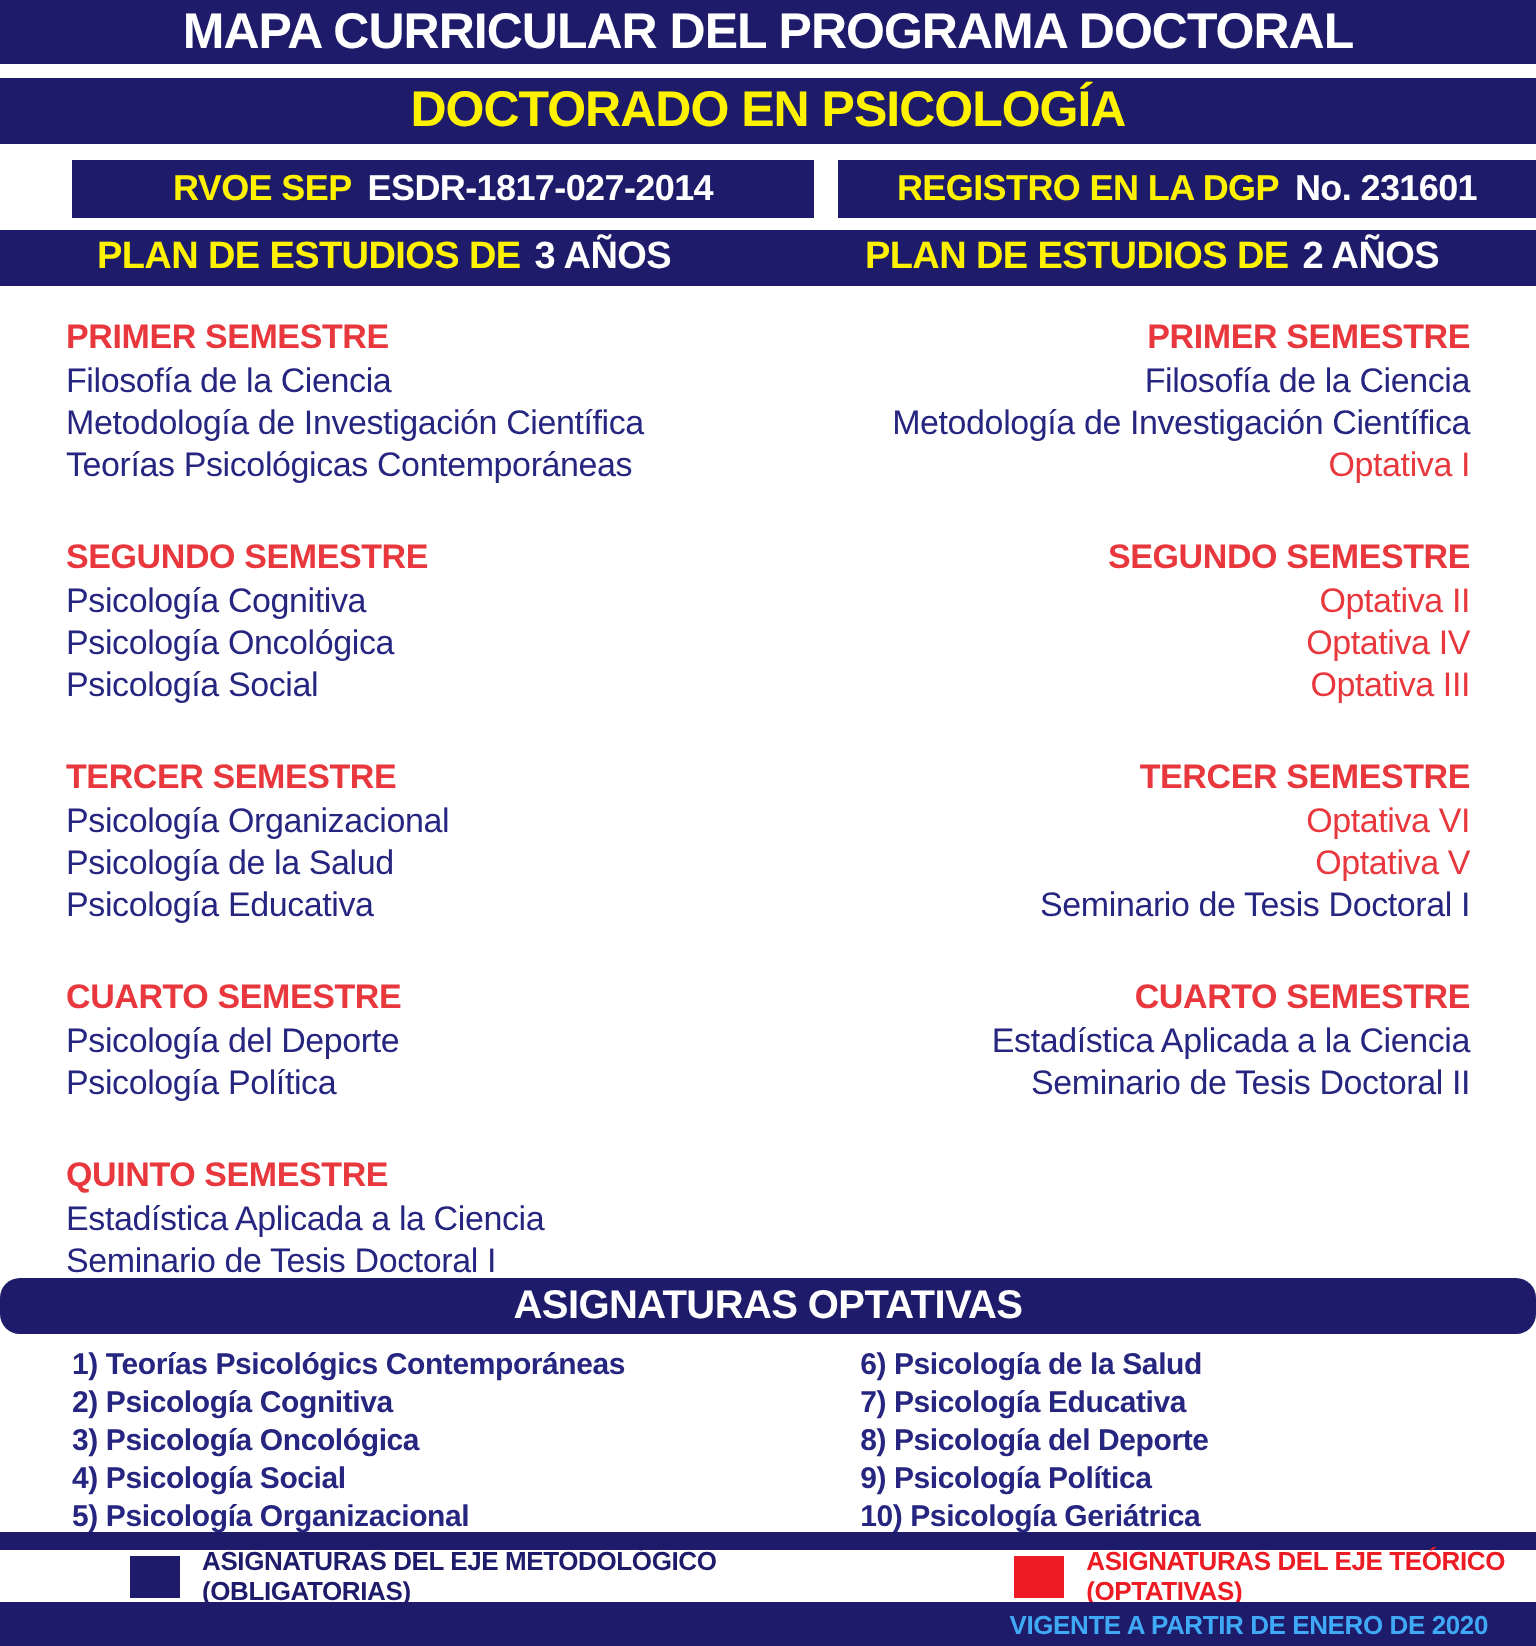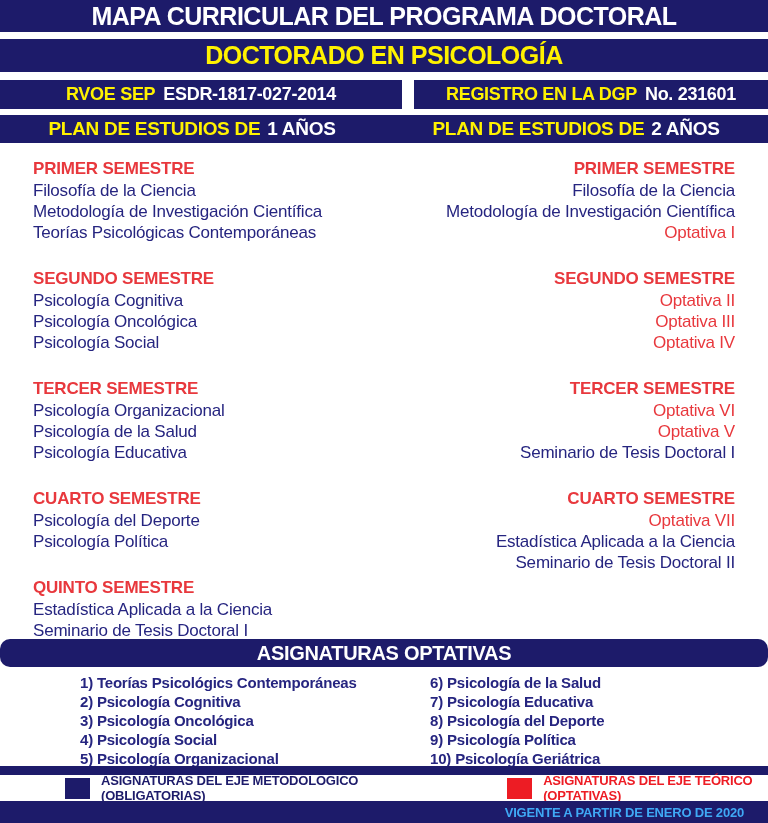--- a/index.html
+++ b/index.html
@@ -12,21 +12,21 @@
 
   .title-bar { height:32px; display:flex; align-items:center; justify-content:center; flex:none; }
   .title-bar span { color:#ffffff; font-weight:bold; font-size:25px; letter-spacing:-0.5px; }
 
   .subtitle-bar { height:33px; display:flex; align-items:center; justify-content:center; flex:none; }
   .subtitle-bar span { color:#fff200; font-weight:bold; font-size:25px; letter-spacing:-0.5px; }
 
   .reg-row { height:29px; display:flex; flex:none; background:#fff; }
   .reg-box { background:#1d1b6a; display:flex; align-items:center; justify-content:center; gap:8px;
              font-weight:bold; font-size:18px; letter-spacing:-0.3px; }
-  .reg-box.left  { width:402px; }
+  .reg-box.left  { width:371px;margin-left:36px; }
   .reg-gap { width:12px; background:#fff; }
   .reg-box.right { flex:1; }
   .lbl-yellow { color:#fff200; }
   .lbl-white  { color:#ffffff; }
 
   .plan-bar { height:28px; display:flex; flex:none; }
   .plan-half { width:50%; display:flex; align-items:center; justify-content:center; gap:7px;
                font-weight:bold; font-size:19px; letter-spacing:-0.3px; }
 
   .content { flex:none; height:496px; background:#fff; display:flex; padding-top:15px; }
@@ -36,21 +36,21 @@
   .semester-block { margin-bottom:25px; }
   .sem-heading { color:#e8383d; font-weight:bold; font-size:17px; line-height:22px; letter-spacing:-0.2px; }
   .course { color:#262580; font-size:17px; line-height:21px; letter-spacing:-0.2px; }
   .course.optativa { color:#e8383d; }
 
   .optativas-bar { height:28px; display:flex; align-items:center; justify-content:center; flex:none;border-radius:10px; }
   .optativas-bar span { color:#ffffff; font-weight:bold; font-size:20px; letter-spacing:-0.3px; }
 
   .optativas-lists { flex:none; height:99px; background:#fff; display:flex; padding-top:6px; }
   .opt-col { list-style:none; }
-  .opt-col-1 { width:56%; padding-left:80px; }
+  .opt-col-1 { width:56%; padding-left:36px; }
   .opt-col-2 { width:44%; padding-left:0; }
   .opt-item { color:#262580; font-weight:bold; font-size:15px; line-height:19px; letter-spacing:-0.2px; }
 
   .navy-stripe { height:9px; background:#1d1b6a; flex:none; }
 
   .legend { flex:none; height:26px; background:#fff; display:flex; align-items:center; }
   .legend-item { display:flex; align-items:center; gap:11px; font-weight:bold; font-size:13px; letter-spacing:-0.2px; }
   .legend-item.first { margin-left:65px; color:#1d1b6a; }
   .legend-item.second { margin-left:122px; color:#ed1c24; }
   .swatch { width:25px; height:21px; display:inline-block; flex:none; }
@@ -87,21 +87,21 @@
       <span class="lbl-yellow">REGISTRO EN LA DGP</span>
       <span class="lbl-white">No. 231601</span>
     </div>
   </div>
 
   <div class="sep" style="height:6px"></div>
 
   <div class="plan-bar navy-bg">
     <div class="plan-half">
       <span class="lbl-yellow">PLAN DE ESTUDIOS DE</span>
-      <span class="lbl-white">1 AÑOS</span>
+      <span class="lbl-white">3 AÑOS</span>
     </div>
     <div class="plan-half">
       <span class="lbl-yellow">PLAN DE ESTUDIOS DE</span>
       <span class="lbl-white">2 AÑOS</span>
     </div>
   </div>
 
   <div class="content">
     <div class="col col-left">
         <div class="semester-block">
@@ -140,32 +140,31 @@
     <div class="col col-right">
         <div class="semester-block">
           <div class="sem-heading">PRIMER SEMESTRE</div>
           <div class="course">Filosofía de la Ciencia</div>
           <div class="course">Metodología de Investigación Científica</div>
           <div class="course optativa">Optativa I</div>
         </div>
         <div class="semester-block">
           <div class="sem-heading">SEGUNDO SEMESTRE</div>
           <div class="course optativa">Optativa II</div>
+          <div class="course optativa">Optativa IV</div>
           <div class="course optativa">Optativa III</div>
-          <div class="course optativa">Optativa IV</div>
         </div>
         <div class="semester-block">
           <div class="sem-heading">TERCER SEMESTRE</div>
           <div class="course optativa">Optativa VI</div>
           <div class="course optativa">Optativa V</div>
           <div class="course">Seminario de Tesis Doctoral I</div>
         </div>
         <div class="semester-block">
           <div class="sem-heading">CUARTO SEMESTRE</div>
-          <div class="course optativa">Optativa VII</div>
           <div class="course">Estadística Aplicada a la Ciencia</div>
           <div class="course">Seminario de Tesis Doctoral II</div>
         </div>
       </div>
   </div>
 
   <div class="optativas-bar navy-bg">
     <span>ASIGNATURAS OPTATIVAS</span>
   </div>
 

